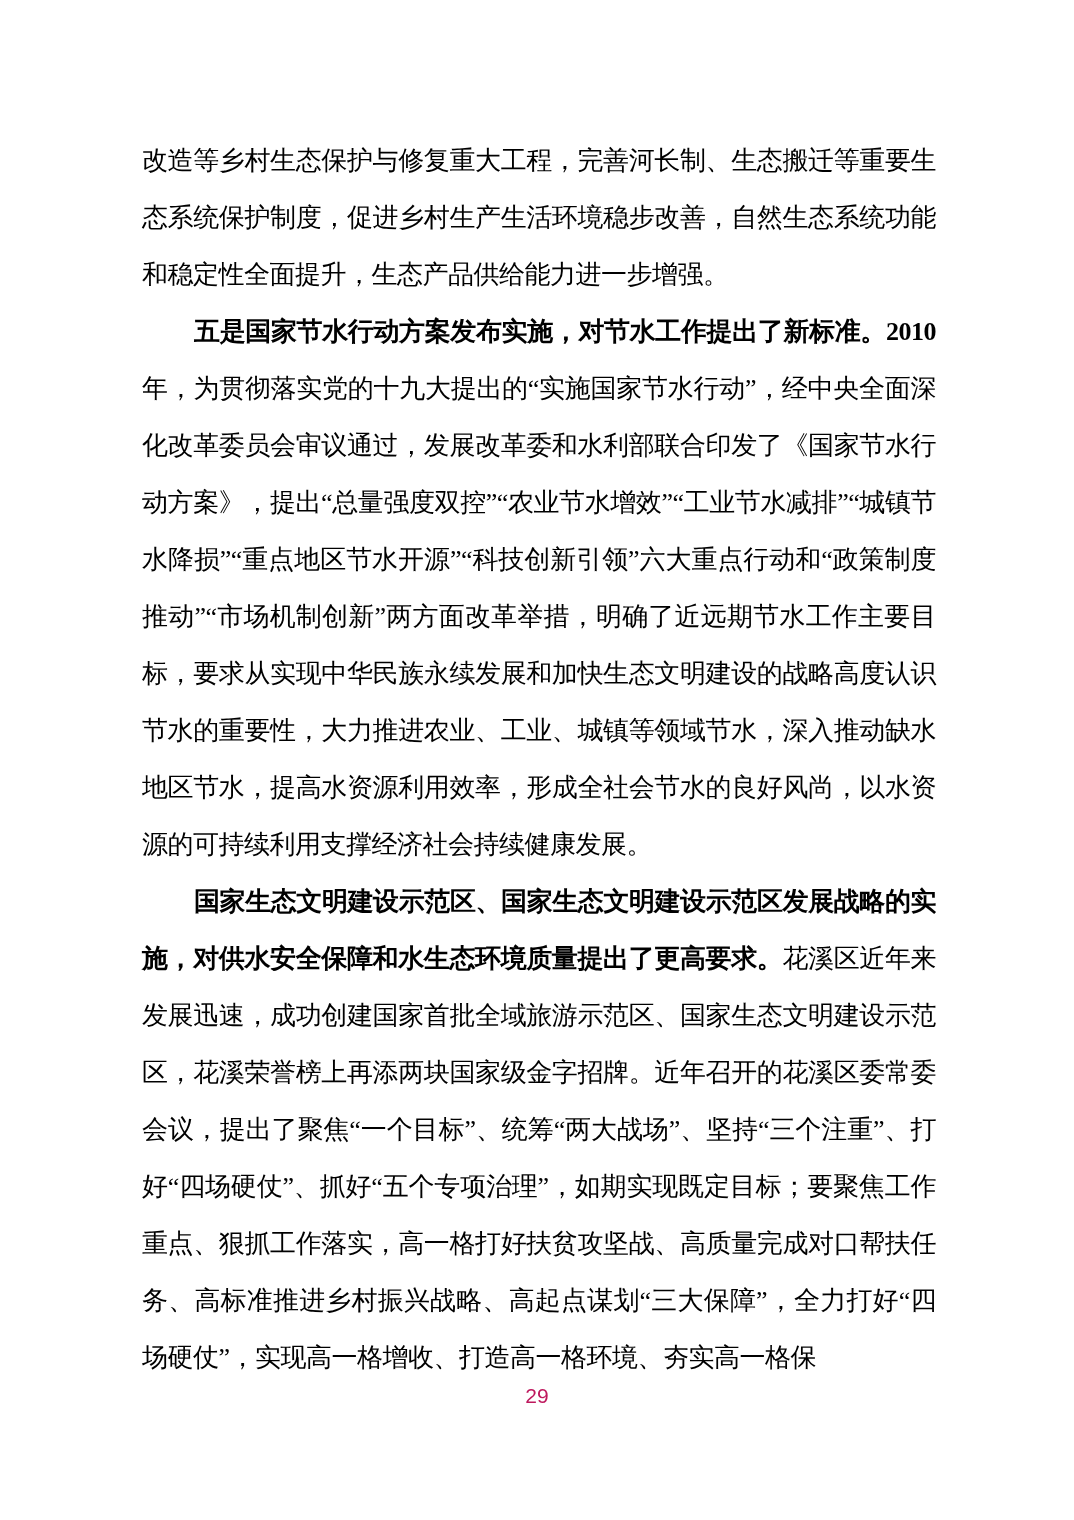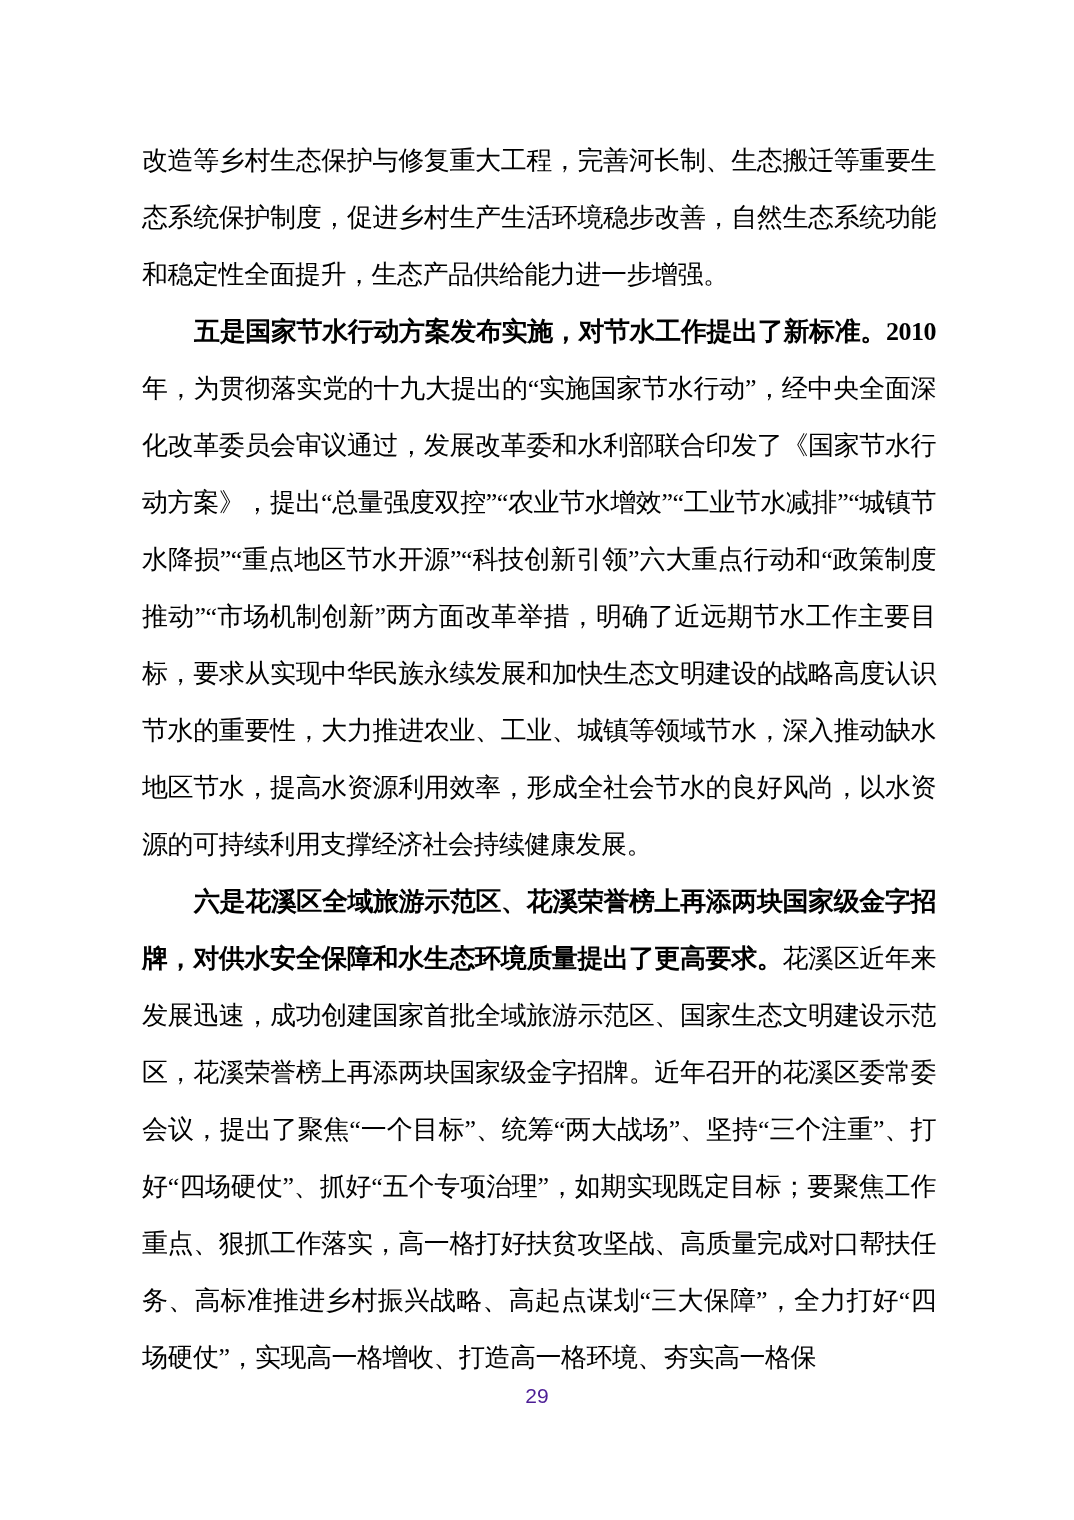--- a/index.html
+++ b/index.html
@@ -39,28 +39,28 @@
     font-weight: bold;
   }
   .page-number {
     position: absolute;
     top: 1384px;
     left: 0;
     width: 100%;
     text-align: center;
     font-family: "Liberation Sans", "DejaVu Sans", sans-serif;
     font-size: 21px;
-    color: #4c1d95;
+    color: #be185d;
   }
 </style>
 </head>
 <body>
 
 <div class="page">
   <div class="content">
   <p class="para"><span class="body">改造等乡村生态保护与修复重大工程，完善河长制、生态搬迁等重要生态系统保护制度，促进乡村生产生活环境稳步改善，自然生态系统功能和稳定性全面提升，生态产品供给能力进一步增强。</span></p>
 
   <p class="para indent"><b class="lead">五是国家节水行动方案发布实施，对节水工作提出了新标准。2010</b><span class="body">年，为贯彻落实党的十九大提出的“实施国家节水行动”，经中央全面深化改革委员会审议通过，发展改革委和水利部联合印发了《国家节水行动方案》，提出“总量强度双控”“农业节水增效”“工业节水减排”“城镇节水降损”“重点地区节水开源”“科技创新引领”六大重点行动和“政策制度推动”“市场机制创新”两方面改革举措，明确了近远期节水工作主要目标，要求从实现中华民族永续发展和加快生态文明建设的战略高度认识节水的重要性，大力推进农业、工业、城镇等领域节水，深入推动缺水地区节水，提高水资源利用效率，形成全社会节水的良好风尚，以水资源的可持续利用支撑经济社会持续健康发展。</span></p>
 
-  <p class="para indent"><b class="lead">六是花溪区全域旅游示范区、花溪荣誉榜上再添两块国家级金字招牌，对供水安全保障和水生态环境质量提出了更高要求。</b><span class="body">花溪区近年来发展迅速，成功创建国家首批全域旅游示范区、国家生态文明建设示范区，花溪荣誉榜上再添两块国家级金字招牌。近年召开的花溪区委常委会议，提出了聚焦“一个目标”、统筹“两大战场”、坚持“三个注重”、打好“四场硬仗”、抓好“五个专项治理”，如期实现既定目标；要聚焦工作重点、狠抓工作落实，高一格打好扶贫攻坚战、高质量完成对口帮扶任务、高标准推进乡村振兴战略、高起点谋划“三大保障”，全力打好“四场硬仗”，实现高一格增收、打造高一格环境、夯实高一格保</span></p>
+  <p class="para indent"><b class="lead">国家生态文明建设示范区、国家生态文明建设示范区发展战略的实施，对供水安全保障和水生态环境质量提出了更高要求。</b><span class="body">花溪区近年来发展迅速，成功创建国家首批全域旅游示范区、国家生态文明建设示范区，花溪荣誉榜上再添两块国家级金字招牌。近年召开的花溪区委常委会议，提出了聚焦“一个目标”、统筹“两大战场”、坚持“三个注重”、打好“四场硬仗”、抓好“五个专项治理”，如期实现既定目标；要聚焦工作重点、狠抓工作落实，高一格打好扶贫攻坚战、高质量完成对口帮扶任务、高标准推进乡村振兴战略、高起点谋划“三大保障”，全力打好“四场硬仗”，实现高一格增收、打造高一格环境、夯实高一格保</span></p>
 </div>
   <div class="page-number">29</div>
 </div>
 
 </body></html>

